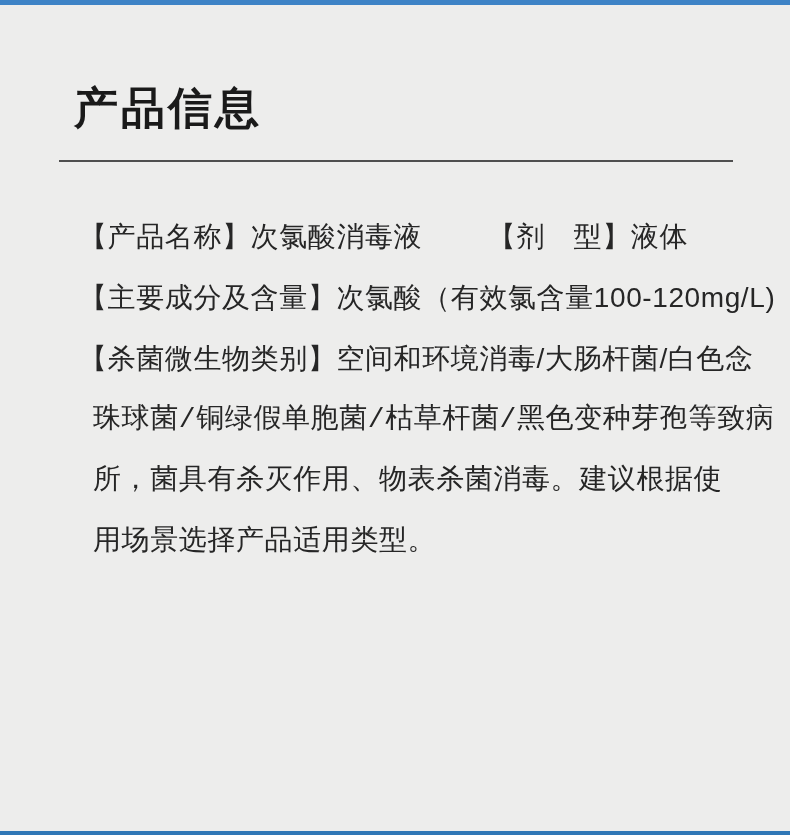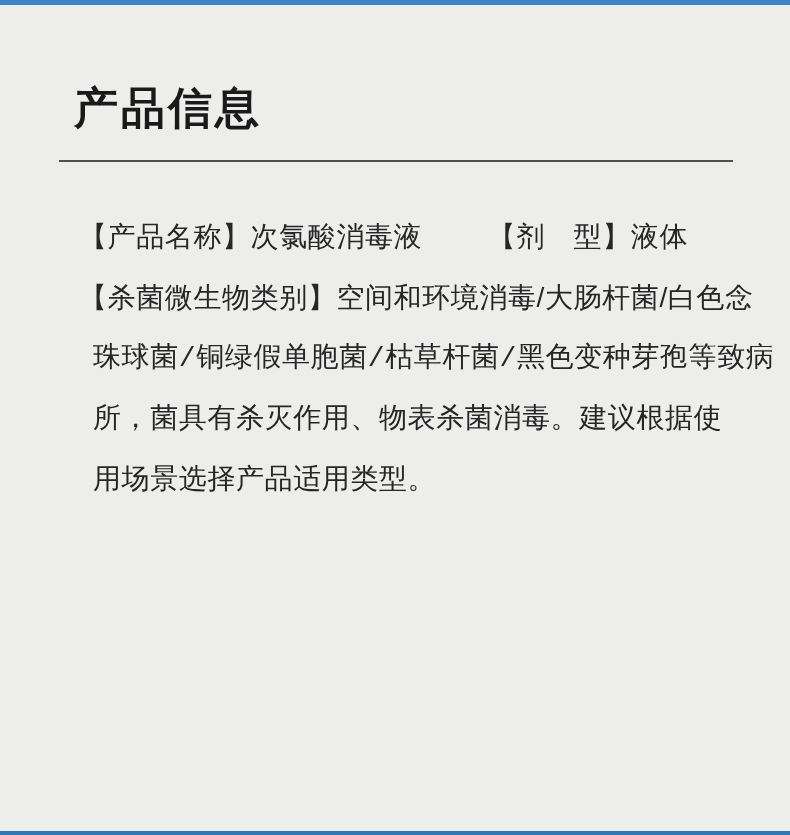--- a/index.html
+++ b/index.html
@@ -72,19 +72,20 @@
 <body style="background: rgb(237, 237, 236);">
 
 <div class="accent-bar top" style="background: rgb(62, 131, 198);"></div>
 
 <h1 class="page-title" style="color: rgb(26, 26, 26);">产品信息</h1>
 
 <hr class="title-divider" style="background: rgb(79, 79, 79);">
 
 <div class="product-details" style="color: rgb(38, 38, 38);">
     <div class="body-line">【产品名称】次氯酸消毒液　　 【剂　型】液体</div>
+    <div class="body-line">【主要成分及含量】次氯酸（有效氯含量100-120mg/L)</div>
     <div class="body-line">【杀菌微生物类别】空间和环境消毒/大肠杆菌/白色念</div>
     <div class="body-line indent">珠球菌/铜绿假单胞菌/枯草杆菌/黑色变种芽孢等致病</div>
     <div class="body-line indent">所，菌具有杀灭作用、物表杀菌消毒。建议根据使</div>
     <div class="body-line indent">用场景选择产品适用类型。</div>
   </div>
 
 <div class="accent-bar bottom" style="background: rgb(48, 119, 182);"></div>
 
 </body></html>

